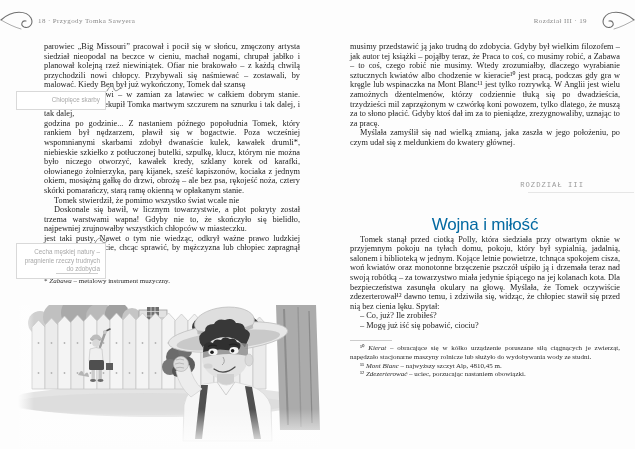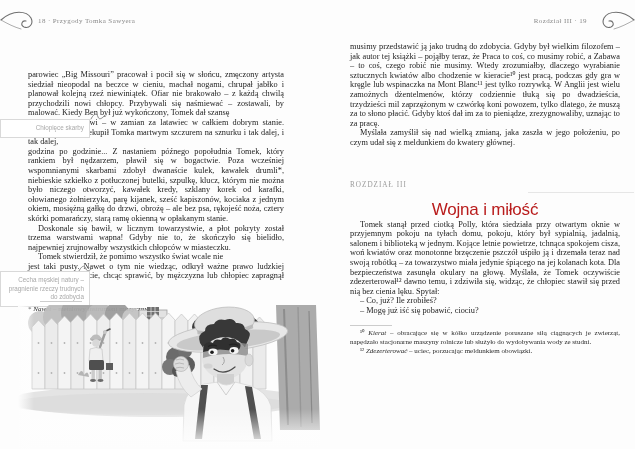--- a/index.html
+++ b/index.html
@@ -24,21 +24,21 @@
     font-size:7px;color:#8a8a8a;letter-spacing:.4px;
   }
   .running-head.rh-left{left:38px;}
   .running-head.rh-right{right:48px;text-align:left;}
 
   .body-col{
     position:absolute;top:42px;
     font-size:8.3px;line-height:9.6px;
     text-align:justify;
   }
-  .col-left{left:28px;width:256px;margin-top:28px;}
+  .col-left{left:44px;width:256px;}
   .col-right{left:32px;width:270px;}
 
   .body-col p{margin:0;}
   .pind{text-indent:10px;}
   .indented{margin-left:66px;}
 
   .margin-note{
     position:absolute;
     left:-28px;width:80px;
     background:#ffffff;
@@ -62,32 +62,32 @@
     margin:10px 0 3px 12px;
   }
   .footnote{
     font-size:7px;line-height:8.6px;text-align:justify;color:#2a2a2a;
   }
   .footnote .fn-term{font-style:italic;}
   .footnote.fn-indent{text-indent:10px;}
 
   .chapter-head{position:relative;margin-top:33px;height:10px;}
   .chapter-label{
-    font-family:Liberation Serif, serif;
+    font-family:Liberation Mono, monospace;
     font-size:7.2px;color:#9a9a9a;letter-spacing:1px;
-    text-align:left;padding-right:36px;
+    text-align:right;padding-right:36px;
   }
   .chapter-rule{
     position:absolute;left:178px;top:11px;width:106px;
     border-top:1px solid #cfcfcf;transform:scaleY(.5);
   }
   .chapter-title{
     font-family:"Liberation Sans", sans-serif;
-    font-size:17px;line-height:20px;color:#b91c1c;
-    text-align:center;margin-top:9px;letter-spacing:-.2px;
+    font-size:17px;line-height:20px;color:#0369a1;
+    text-align:center;margin-top:24px;letter-spacing:-.2px;
   }
   .after-title{margin-top:14px;}
   .fn-block{margin-top:4px;}
 
   .illustration{
     position:absolute;left:18px;top:305px;width:302px;height:144px;
     overflow:hidden;
   }
 </style>
 </head>
@@ -109,33 +109,33 @@
 
       <svg class="squiggle sq1" viewBox="0 0 16 9">
         <path d="M1,7 C4,1 7,1 8,5 C9,8 12,7 15,3" fill="none" stroke="#8a8a8a" stroke-width="1" stroke-linecap="round"></path>
       </svg>
       <div class="margin-note note1">
         <span>Chłopięce skarby</span>
       </div>
       <p class="indented">Billy'emu Fisherowi – w zamian za latawiec w całkiem dobrym stanie. Johnny Miller przekupił Tomka martwym szczurem na sznurku i tak dalej, i tak dalej,</p>
 
       <p>godzina po godzinie... Z nastaniem późnego popołudnia Tomek, który rankiem był nędzarzem, pławił się w bogactwie. Poza wcześniej wspomnianymi skarbami zdobył dwanaście kulek, kawałek drumli*, niebieskie szkiełko z potłuczonej butelki, szpulkę, klucz, którym nie można było niczego otworzyć, kawałek kredy, szklany korek od karafki, ołowianego żołnierzyka, parę kijanek, sześć kapiszonów, kociaka z jednym okiem, mosiężną gałkę do drzwi, obrożę – ale bez psa, rękojeść noża, cztery skórki pomarańczy, starą ramę okienną w opłakanym stanie.</p>
+      <p class="pind">Tomek stwierdził, że pomimo wszystko świat wcale nie</p>
       <p class="pind">Doskonale się bawił, w licznym towarzystwie, a płot pokryty został trzema warstwami wapna! Gdyby nie to, że skończyło się bielidło, najpewniej zrujnowałby wszystkich chłopców w miasteczku.</p>
-      <p class="pind">Tomek stwierdził, że pomimo wszystko świat wcale nie</p>
 
       <svg class="squiggle sq2" viewBox="0 0 16 9">
         <path d="M1,7 C4,1 7,1 8,5 C9,8 12,7 15,3" fill="none" stroke="#8a8a8a" stroke-width="1" stroke-linecap="round"></path>
       </svg>
       <div class="margin-note note2">
         <span>Cecha męskiej natury – pragnienie rzeczy trudnych do zdobycia</span>
       </div>
       <p class="indented">jest taki pusty. Nawet o tym nie wiedząc, odkrył ważne prawo ludzkiej natury – mianowicie, chcąc sprawić, by mężczyzna lub chłopiec zapragnął jakiejś rzeczy,</p>
 
       <div class="footnote-sep"></div>
-      <p class="footnote"><span class="fn-marker">*</span> <span class="fn-term">Nawet</span> <span>– metalowy instrument muzyczny.</span></p>
+      <p class="footnote"><span class="fn-marker">*</span> <span class="fn-term">Zabawa</span> <span>– metalowy instrument muzyczny.</span></p>
     </div>
 
     <div class="illustration">
       <svg viewBox="0 0 302 144" width="302" height="144">
         <defs>
           <linearGradient id="fadeB" x1="0" y1="0" x2="0" y2="1">
             <stop offset="0" stop-color="#ffffff" stop-opacity="0"></stop>
             <stop offset="1" stop-color="#fdfdfd" stop-opacity="1"></stop>
           </linearGradient>
           <linearGradient id="fadeL" x1="0" y1="0" x2="1" y2="0">
@@ -303,17 +303,18 @@
       </div>
       <div class="chapter-title">Wojna i miłość</div>
 
       <p class="pind after-title">Tomek stanął przed ciotką Polly, która siedziała przy otwartym oknie w przyjemnym pokoju na tyłach domu, pokoju, który był sypialnią, jadalnią, salonem i biblioteką w jednym. Kojące letnie powietrze, tchnąca spokojem cisza, woń kwiatów oraz monotonne brzęczenie pszczół uśpiło ją i drzemała teraz nad swoją robótką – za towarzystwo miała jedynie śpiącego na jej kolanach kota. Dla bezpieczeństwa zasunęła okulary na głowę. Myślała, że Tomek oczywiście zdezerterował¹² dawno temu, i zdziwiła się, widząc, że chłopiec stawił się przed nią bez cienia lęku. Spytał:</p>
       <p class="pind">– Co, już? Ile zrobiłeś?</p>
       <p class="pind">– Mogę już iść się pobawić, ciociu?</p>
 
       <div class="fn-block">
         <div class="footnote-sep" style="margin-left:0;"></div>
         <p class="footnote fn-indent"><span>¹⁰</span> <span class="fn-term">Kierat</span> <span>– obracające się w kółko urządzenie poruszane siłą ciągnących je zwierząt, napędzało stacjonarne maszyny rolnicze lub służyło do wydobywania wody ze studni.</span></p>
-        <p class="footnote fn-indent"><span>¹²</span> <span class="fn-term">Zdezerterować</span> <span>– uciec, porzucając meldunkiem obowiązki.</span></p>
+        <p class="footnote fn-indent"><span>¹¹</span> <span class="fn-term">Mont Blanc</span> <span>– najwyższy szczyt Alp, 4810,45 m.</span></p>
+        <p class="footnote fn-indent"><span>¹²</span> <span class="fn-term">Zdezerterować</span> <span>– uciec, porzucając nastaniem obowiązki.</span></p>
       </div>
     </div>
   </div>
 </div>
 
 </body></html>

